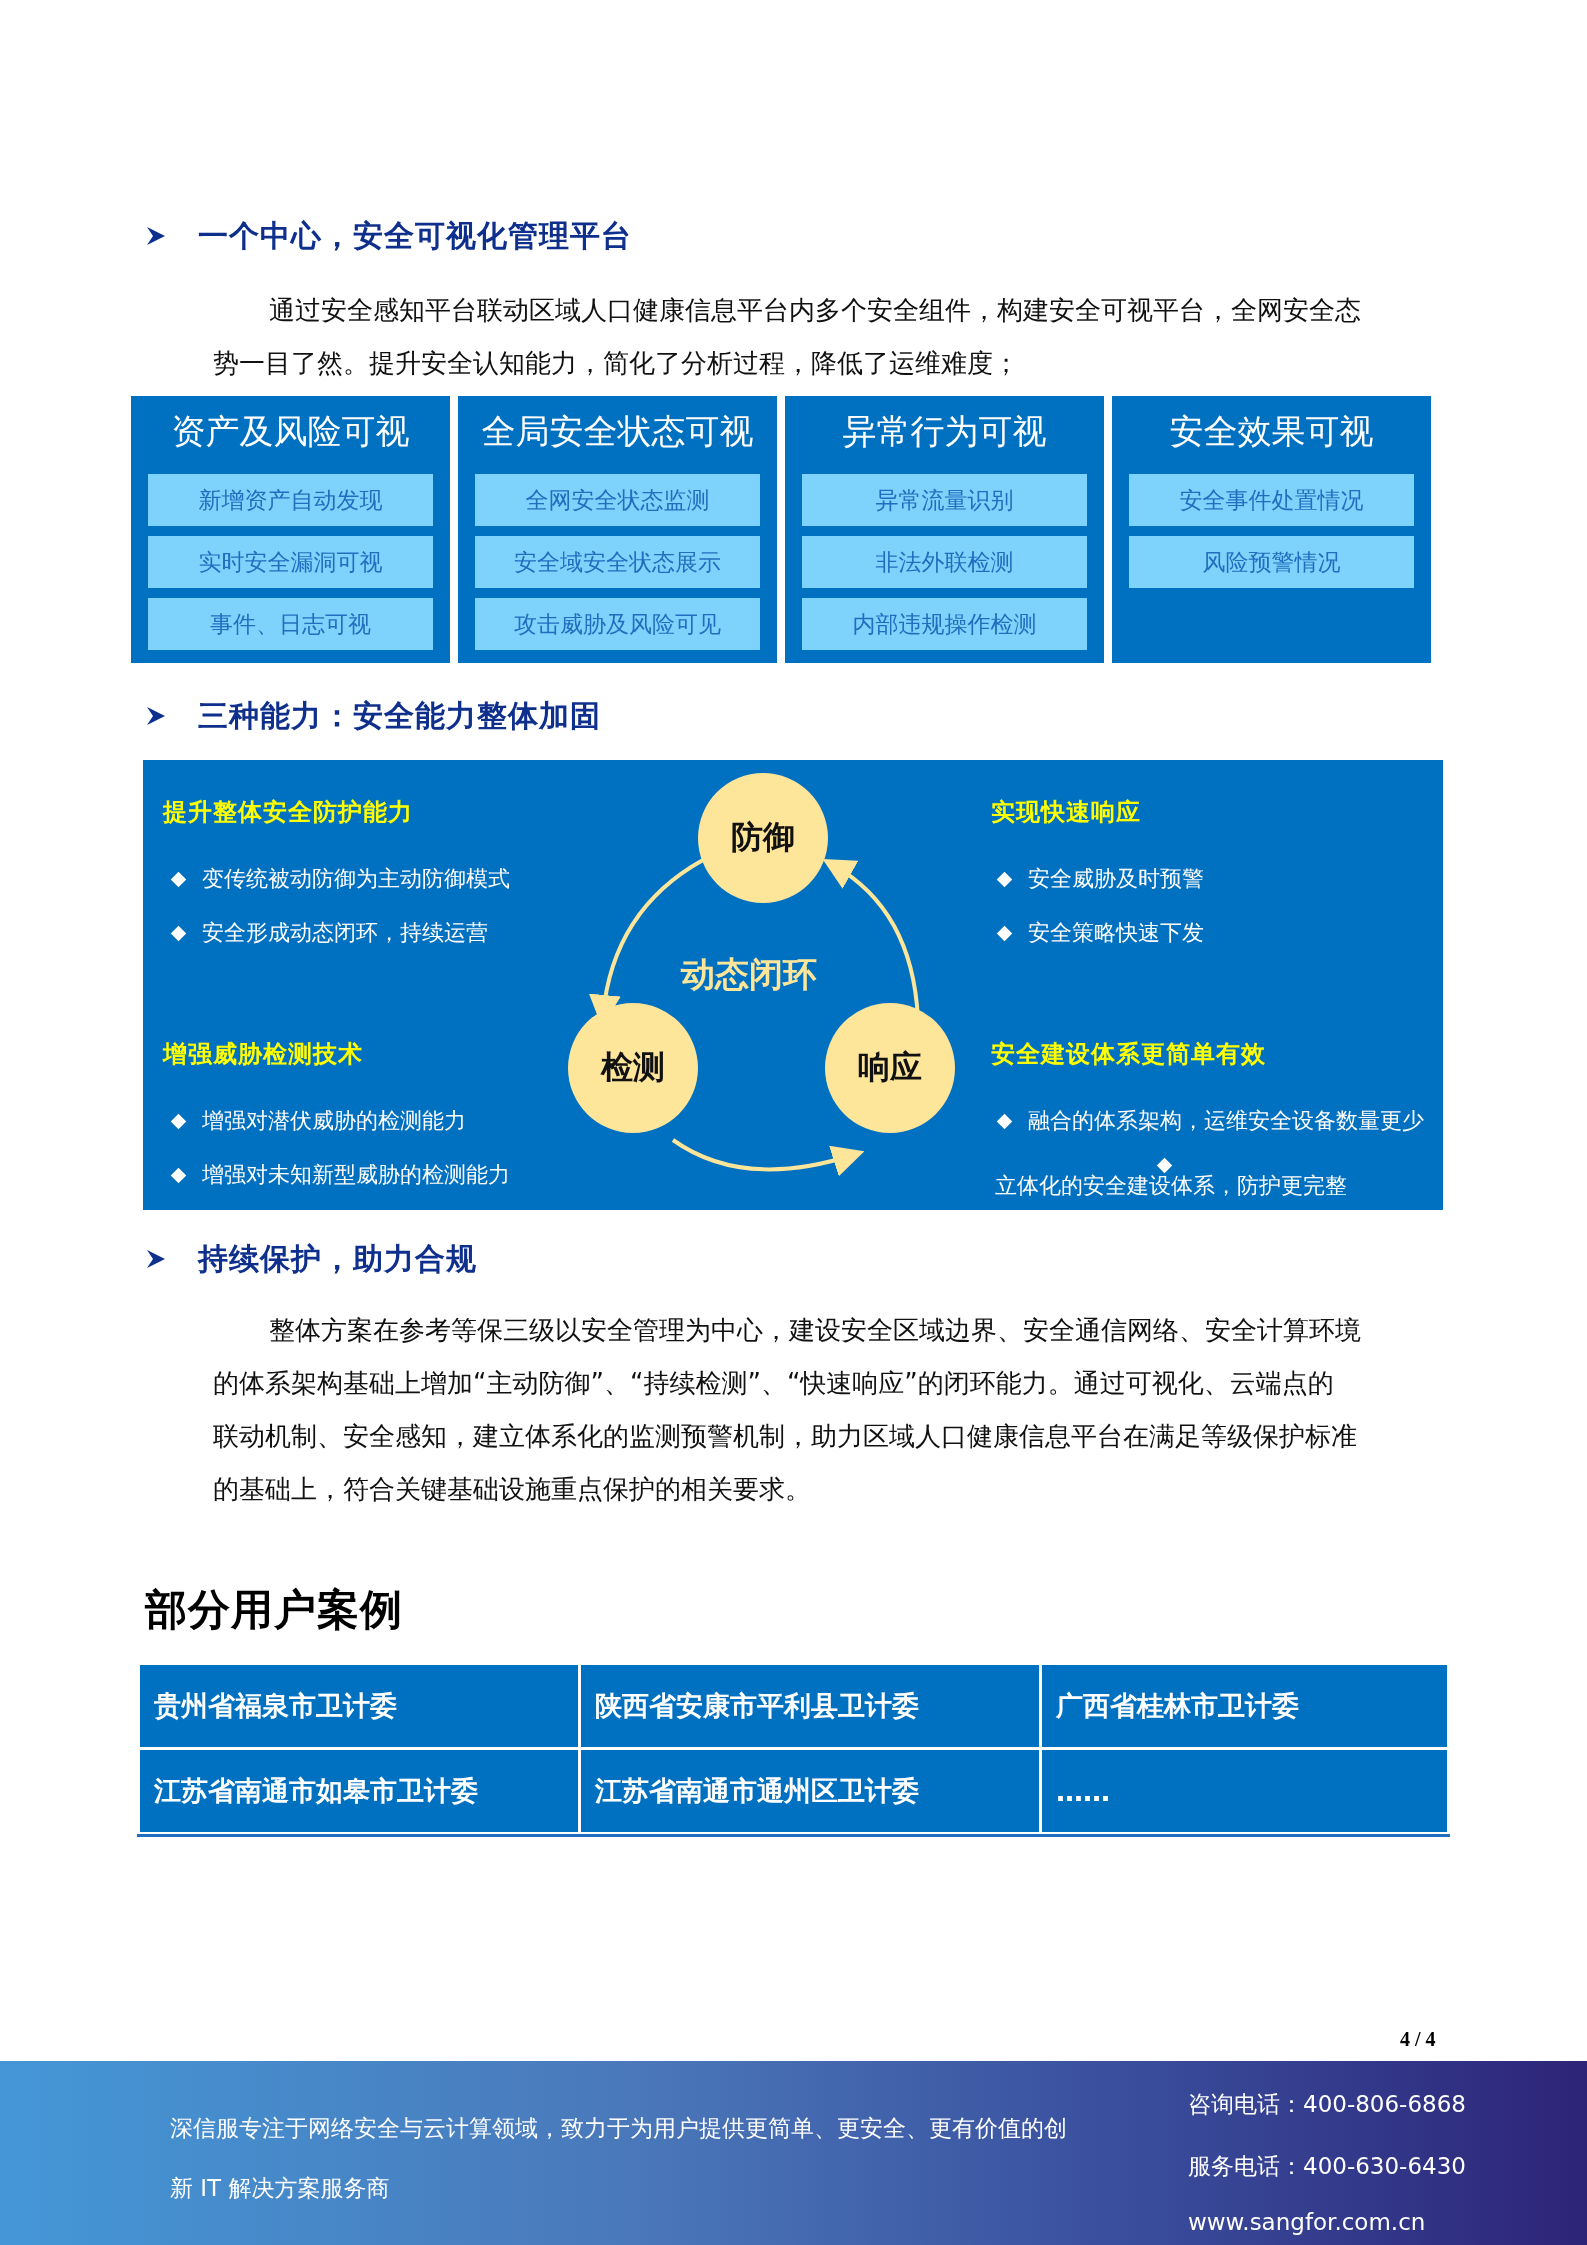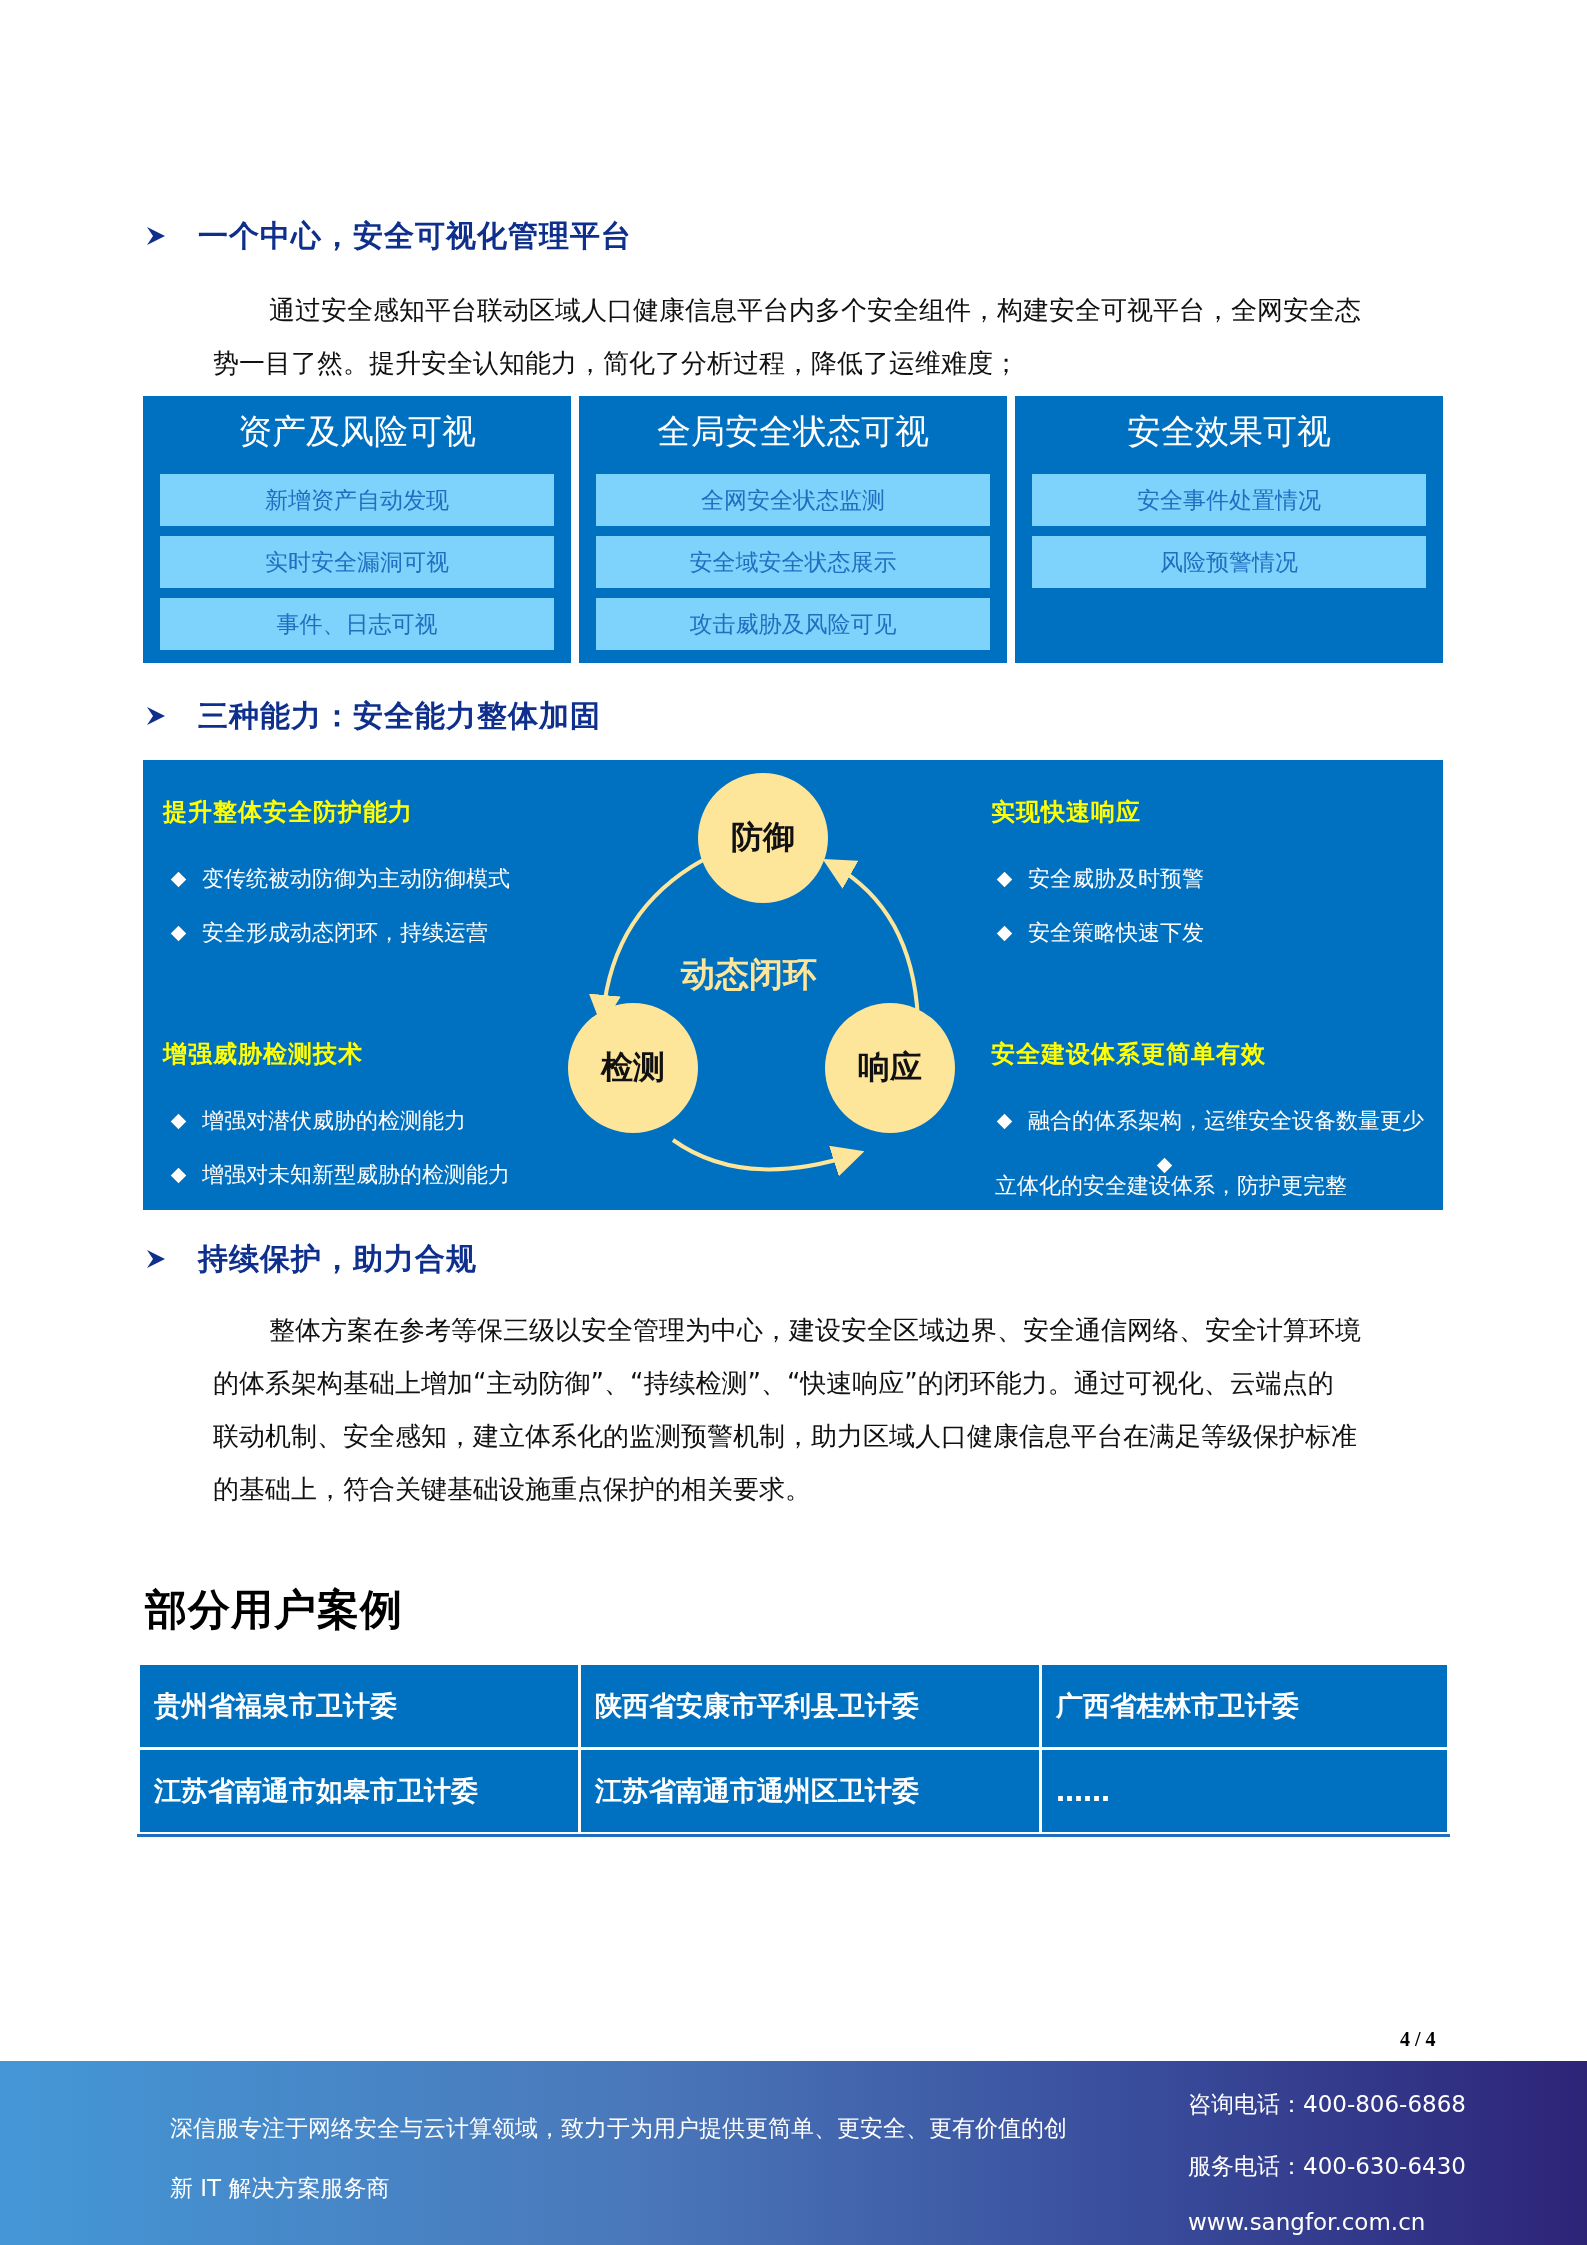--- a/index.html
+++ b/index.html
@@ -9,21 +9,21 @@
   
   .sec-head { position: absolute; left: 146px; height: 44px; display: flex; align-items: center; }
   .sec-arrow { width: 20px; height: 20px; margin-right: 32px; }
   .sec-title { font-size: 30px; font-weight: bold; color: #0f2f8c; letter-spacing: 1px; white-space: nowrap; text-align: center; }
 
   .para { position: absolute; left: 200px; width: 1244px; font-size: 26px; line-height: 53px; color: #111; }
   .para .line { display: block; white-space: nowrap; margin-left: 13px; }
   .para .indent { padding-left: 56px; }
 
   
-  .cards { position: absolute; left: 143px; top: 396px; width: 1300px; height: 267px; display: flex; gap: 8px; }
+  .cards { position: absolute; left: 131px; top: 396px; width: 1300px; height: 267px; display: flex; gap: 8px; }
   .card { flex: 1; background: #0070c0; position: relative; }
   .card-title { color: #fff; font-size: 34px; text-align: center; margin-top: 10px; height: 50px; line-height: 50px; white-space: nowrap; }
   .card-items { position: absolute; left: 17px; right: 17px; top: 78px; }
   .card-item { background: #7dd3fc; height: 52px; margin-bottom: 10px; display: flex; align-items: center; justify-content: center;
                font-size: 23px; color: #1f6fbf; white-space: nowrap; }
 
   
   .panel { position: absolute; left: 143px; top: 760px; width: 1300px; height: 450px; background: #0070c0; }
   .cap-title { position: absolute; font-size: 24px; font-weight: bold; color: #ffff00; white-space: nowrap; letter-spacing: 1px; }
   .cap-bullet { position: absolute; font-size: 22px; color: #ffffff; white-space: nowrap; display: flex; align-items: center; }
@@ -71,20 +71,28 @@
       <div class="card-item">实时安全漏洞可视</div>
       <div class="card-item">事件、日志可视</div>
     </div>
   </div>
   <div class="card">
     <div class="card-title">全局安全状态可视</div>
     <div class="card-items">
       <div class="card-item">全网安全状态监测</div>
       <div class="card-item">安全域安全状态展示</div>
       <div class="card-item">攻击威胁及风险可见</div>
+    </div>
+  </div>
+  <div class="card">
+    <div class="card-title">异常行为可视</div>
+    <div class="card-items">
+      <div class="card-item">异常流量识别</div>
+      <div class="card-item">非法外联检测</div>
+      <div class="card-item">内部违规操作检测</div>
     </div>
   </div>
   <div class="card">
     <div class="card-title">安全效果可视</div>
     <div class="card-items">
       <div class="card-item">安全事件处置情况</div>
       <div class="card-item">风险预警情况</div>
     </div>
   </div>
 </div>

